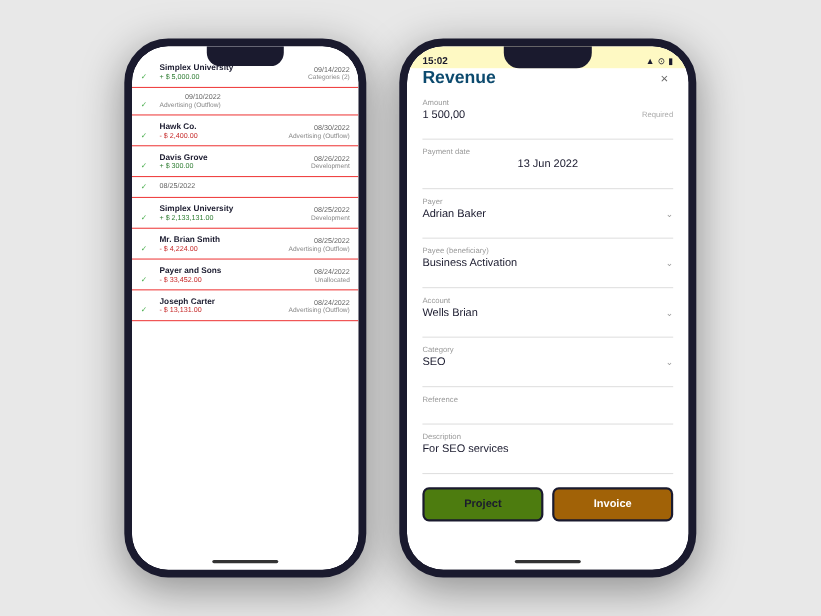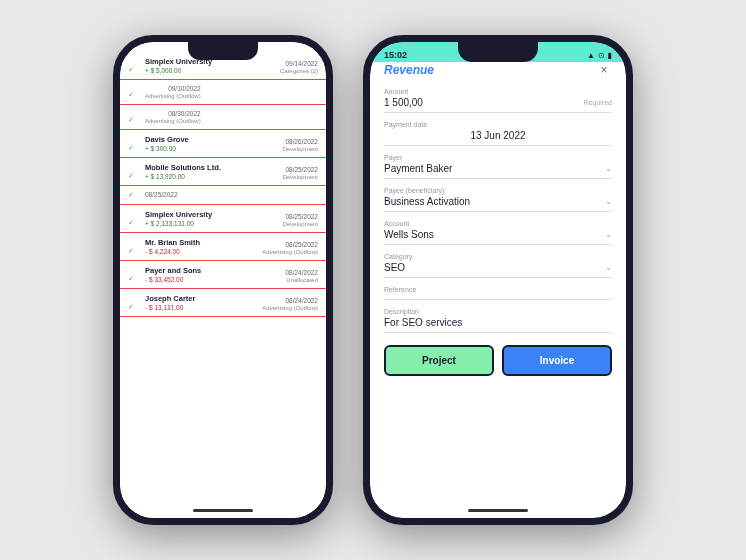--- a/index.html
+++ b/index.html
@@ -132,21 +132,21 @@
       background: #333;
       border-radius: 2px;
     }
 
     
     .status-bar {
       display: flex;
       justify-content: space-between;
       align-items: center;
       padding: 8px 14px 2px;
-      background: #5eead4;
+      background: #fef9c3;
       text-align: right;
     }
 
     .status-time {
       font-size: 9px;
       font-weight: 700;
       color: #1a1a2e;
     }
 
     .status-icons {
@@ -167,41 +167,40 @@
     }
 
     .form-header {
       display: flex;
       justify-content: space-between;
       align-items: center;
       margin-bottom: 10px;
     }
 
     .form-title {
-      font-size: 12px;
+      font-size: 16px;
       font-weight: 700;
-      color: #3b82f6;
-      font-style: italic;
+      color: #0c4a6e;
     }
 
     .close-btn {
       width: 16px;
       height: 16px;
       display: flex;
       align-items: center;
       justify-content: center;
       font-size: 12px;
       color: #666;
       cursor: pointer;
     }
 
     .form-field {
       margin-bottom: 8px;
       border-bottom: 1px solid #e0e0e0;
-      padding-bottom: 4px;
+      padding-bottom: 16px;
     }
 
     .field-label {
       font-size: 7px;
       color: #999;
       margin-bottom: 2px;
     }
 
     .field-value {
       font-size: 10px;
@@ -239,26 +238,26 @@
       padding: 8px;
       border-radius: 6px;
       text-align: center;
       font-size: 10px;
       font-weight: 600;
       cursor: pointer;
       border: 2px solid #1a1a2e;
     }
 
     .btn-outline {
-      background: #86efac;
+      background: #4d7c0f;
       color: #1a1a2e;
     }
 
     .btn-solid {
-      background: #3b82f6;
+      background: #a16207;
       color: #fff;
     }
 
     .home-indicator-right {
       position: absolute;
       bottom: 6px;
       left: 50%;
       transform: translateX(-50%);
       width: 60px;
       height: 3px;
@@ -298,44 +297,37 @@
         </div>
         <div class="trans-item">
           <div class="trans-check">✓</div>
           <div class="trans-right">
             <div class="trans-date">09/10/2022</div>
             <div class="trans-category">Advertising (Outflow)</div>
           </div>
         </div>
         <div class="trans-item">
           <div class="trans-check">✓</div>
+          <div class="trans-content">
+            <div class="trans-name">Hawk Co.</div>
+            <div class="trans-amount amount-negative">- $ 2,400.00</div>
+          </div>
           <div class="trans-right">
             <div class="trans-date">08/30/2022</div>
             <div class="trans-category">Advertising (Outflow)</div>
           </div>
         </div>
         <div class="trans-item">
           <div class="trans-check">✓</div>
           <div class="trans-content">
             <div class="trans-name">Davis Grove</div>
             <div class="trans-amount amount-positive">+ $ 300.00</div>
           </div>
           <div class="trans-right">
             <div class="trans-date">08/26/2022</div>
-            <div class="trans-category">Development</div>
-          </div>
-        </div>
-        <div class="trans-item">
-          <div class="trans-check">✓</div>
-          <div class="trans-content">
-            <div class="trans-name">Mobile Solutions Ltd.</div>
-            <div class="trans-amount amount-positive">+ $ 13,920.00</div>
-          </div>
-          <div class="trans-right">
-            <div class="trans-date">08/25/2022</div>
             <div class="trans-category">Development</div>
           </div>
         </div>
         <div class="trans-item">
           <div class="trans-check">✓</div>
           <div class="trans-right">
             <div class="trans-date">08/25/2022</div>
             <div class="trans-category"></div>
           </div>
         </div>
@@ -414,35 +406,35 @@
           </div>
           <div class="form-field">
             <div class="field-label">Payment date</div>
             <div class="field-value">
               <span class="field-date">13 Jun 2022</span>
             </div>
           </div>
           <div class="form-field">
             <div class="field-label">Payer</div>
             <div class="field-value">
-              <span>Payment Baker</span>
+              <span>Adrian Baker</span>
               <span class="field-chevron">⌄</span>
             </div>
           </div>
           <div class="form-field">
             <div class="field-label">Payee (beneficiary)</div>
             <div class="field-value">
               <span>Business Activation</span>
               <span class="field-chevron">⌄</span>
             </div>
           </div>
           <div class="form-field">
             <div class="field-label">Account</div>
             <div class="field-value">
-              <span>Wells Sons</span>
+              <span>Wells Brian</span>
               <span class="field-chevron">⌄</span>
             </div>
           </div>
           <div class="form-field">
             <div class="field-label">Category</div>
             <div class="field-value">
               <span>SEO</span>
               <span class="field-chevron">⌄</span>
             </div>
           </div>

